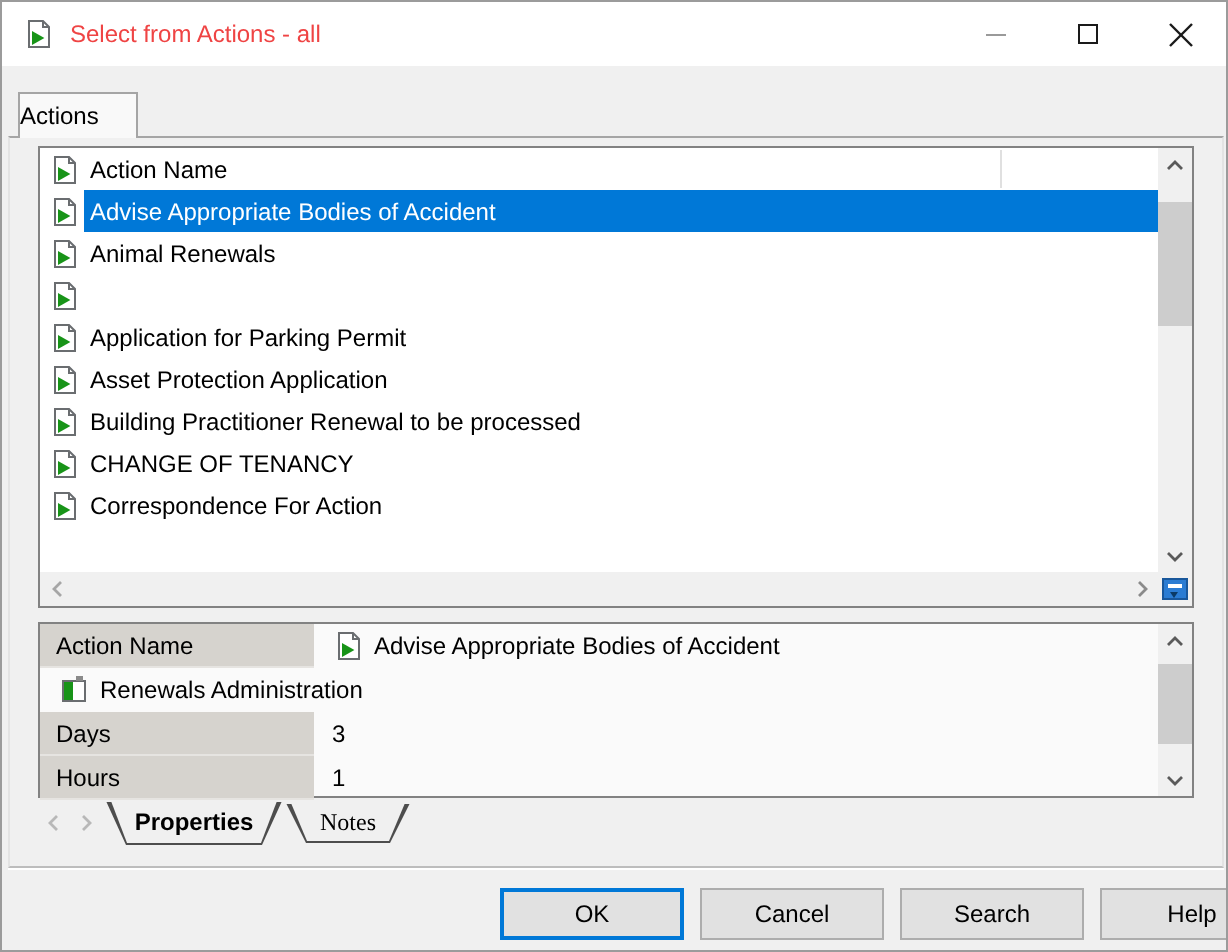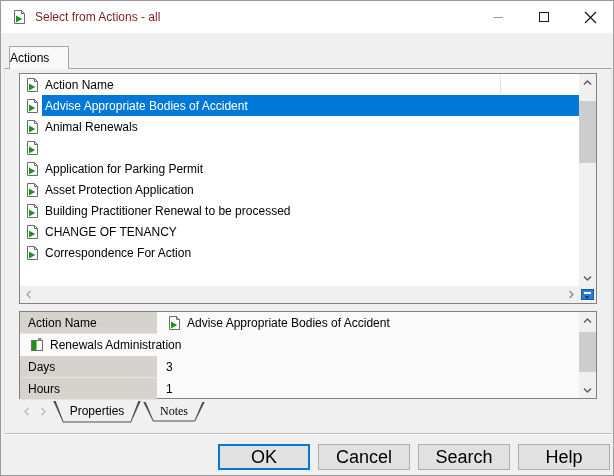--- a/index.html
+++ b/index.html
@@ -6,21 +6,21 @@
   body { background:#c8c8c8; font-family:"Liberation Sans", sans-serif; }
   .dialog {
     position:relative; width:614px; height:476px;
     background:#f0f0f0; border:1px solid #9b9b9b;
     font-size:12px; color:#000; overflow:hidden;
   }
 
   
   .titlebar { position:absolute; left:0; top:0; width:100%; height:32px; background:#fff; display:flex; align-items:center; }
   .titlebar .app-icon { margin-left:10px; width:16px; height:16px; flex:0 0 16px; }
-  .titlebar .title-text { margin-left:8px; font-size:12px; color:#7f1d1d; }
+  .titlebar .title-text { margin-left:8px; font-size:12px; color:#ef4444; }
   .caption-group { margin-left:auto; display:flex; height:32px; }
   .caption-btn { width:46px; height:32px; display:flex; align-items:center; justify-content:center; }
   .min-glyph { width:10px; height:0; border-top:1px solid #9a9a9a; }
   .max-glyph { width:10px; height:10px; border:1px solid #1a1a1a; background:#fff; }
 
   
   .toptab {
     position:absolute; left:8px; top:45px; width:60px; height:23px;
     background:#f9f9f9; border:1px solid #a5a5a5; border-bottom:none;
     display:flex; align-items:center; z-index:3;
@@ -65,26 +65,26 @@
   .pvscroll { position:absolute; right:0; top:0; width:17px; bottom:0; background:#f0f0f0; }
 
   
   .sheetstrip { position:absolute; left:18px; top:399px; height:23px; width:578px; display:flex; align-items:center; }
   .strip-arrow { width:16px; height:16px; display:flex; align-items:center; justify-content:center; }
   .sheet-tab { position:relative; height:22px; margin-left:2px; }
   .st-outer { position:absolute; inset:0; background:#4d4d4d; clip-path:polygon(0 0, 100% 0, calc(100% - 10px) 100%, 10px 100%); }
   .st-inner { position:absolute; left:0; right:0; top:0; bottom:1px; background:#f0f0f0;
               clip-path:polygon(2.5px 0, calc(100% - 2.5px) 0, calc(100% - 10.5px) 100%, 10.5px 100%);
               display:flex; align-items:center; justify-content:center; }
-  .sheet-tab.active .st-inner { font-weight:normal; top:0; }
+  .sheet-tab.active .st-inner { font-weight:bold; top:0; }
   .sheet-tab.notes { height:20px;font-family:Liberation Serif, serif; }
 
   
   .btn { position:absolute; top:443px; width:92px; height:26px; background:#e1e1e1; border:1px solid #adadad;
-         display:flex; align-items:center; justify-content:center; font-size:18px; }
+         display:flex; align-items:center; justify-content:center; font-size:12px;margin-left:32px; }
   .btn.default { border:2px solid #0078d7; }
   .btn-ok { left:217px; } .btn-cancel { left:317px; } .btn-search { left:417px; } .btn-help { left:517px; }
 
   svg { display:block; }
 </style>
 </head>
 <body>
 
 <div class="dialog">
 

